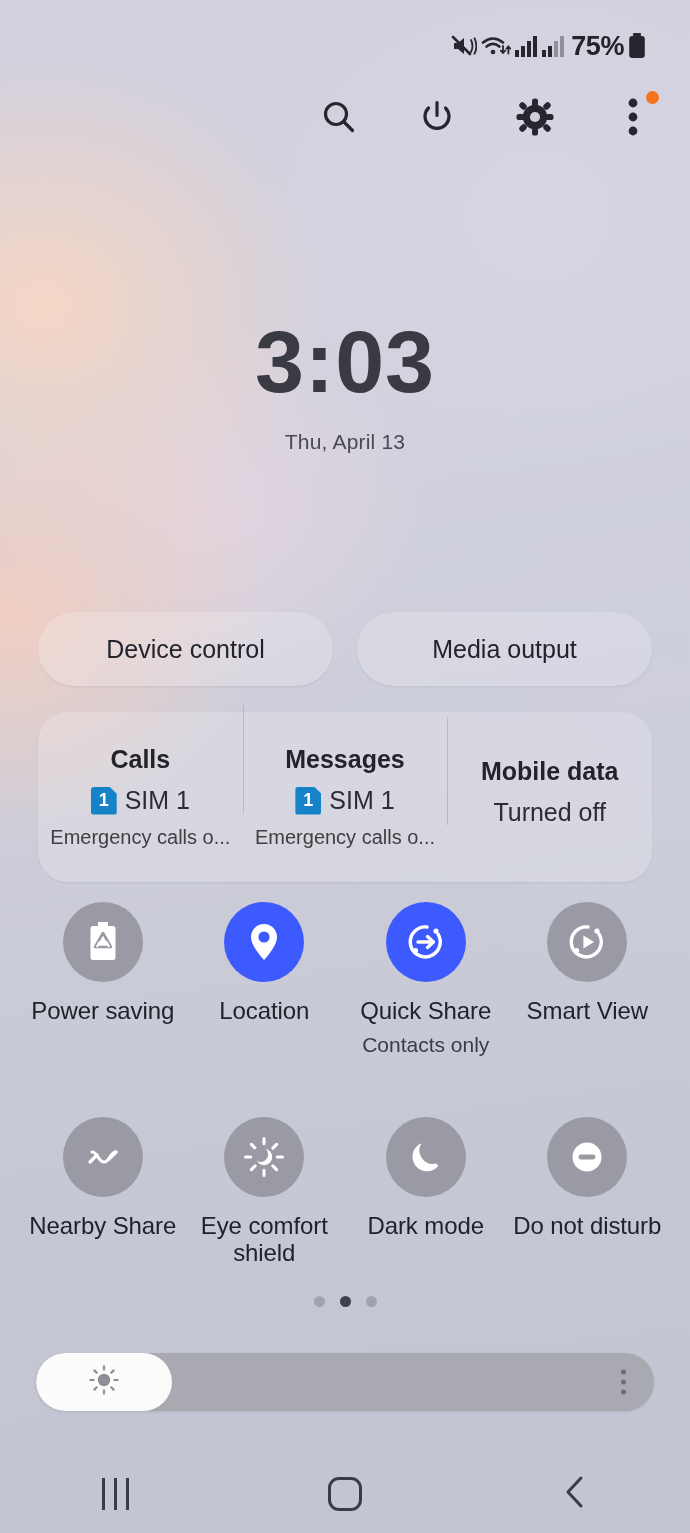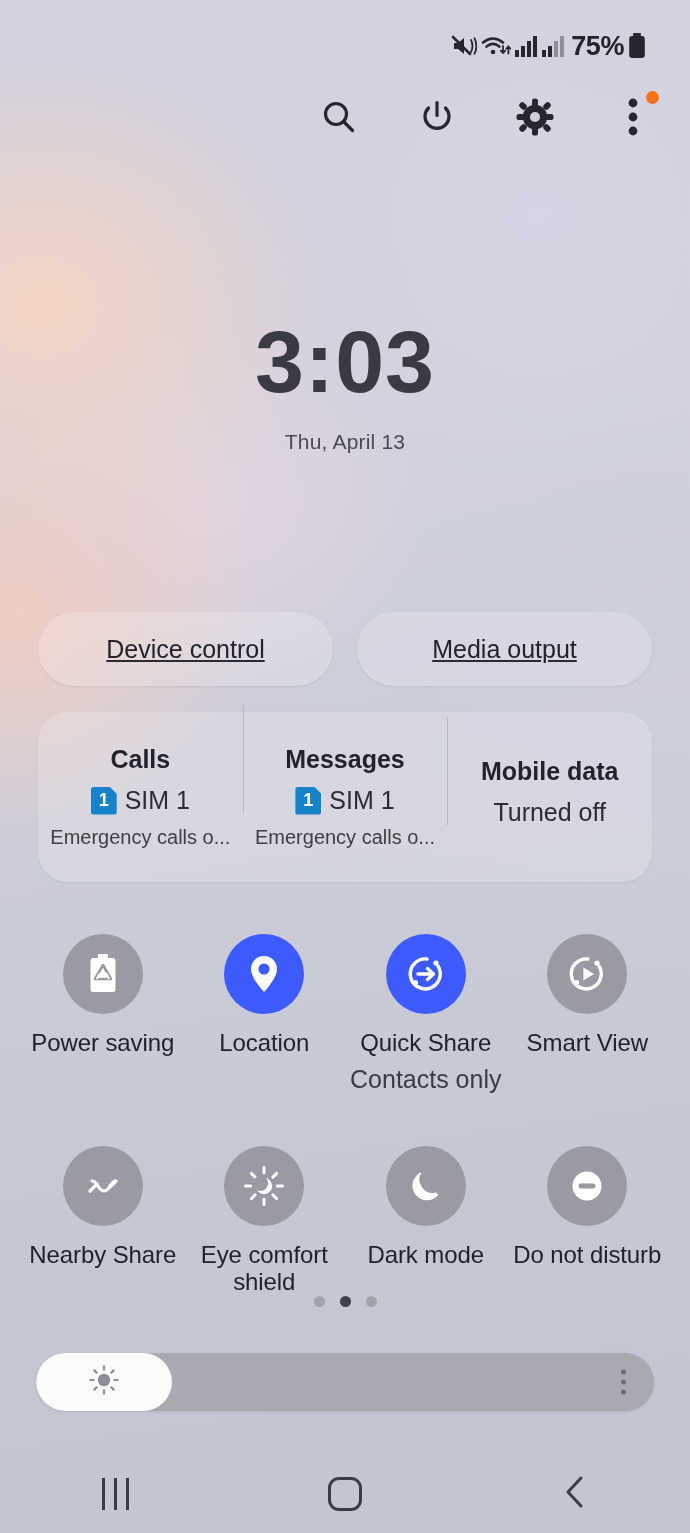--- a/index.html
+++ b/index.html
@@ -57,21 +57,21 @@
     color: #3a3a43; line-height: 1;
   }
   .date {
     margin-top: 24px; font-size: 21px; font-weight: 400;
     color: #4a4a55; letter-spacing: 0.2px;
   }
 
   
   .pillrow {
     position: absolute; top: 612px; left: 38px; right: 38px;
-    display: flex; gap: 24px; text-decoration: underline;
+    display: flex; gap: 24px;
   }
   .pill {
     flex: 1; height: 74px; border-radius: 37px;
     background: rgba(255,255,255,0.20);
     display: flex; align-items: center; justify-content: center;
     font-size: 25px; color: #23232c;
     box-shadow: 0 1px 2px rgba(90,90,110,0.12);
   }
 
   
@@ -98,37 +98,37 @@
     width: 26px; height: 28px; background: #1683c8;
     color: #fff; font-size: 18px; font-weight: bold;
     display: flex; align-items: center; justify-content: center;
     border-radius: 3px;
     clip-path: polygon(0 0, 72% 0, 100% 26%, 100% 100%, 0 100%);
   }
   .sim-sub { margin-top: 11px; font-size: 20px; color: #404040; }
 
   
   .tilegrid {
-    position: absolute; left: 22px; right: 22px; top: 930px;
+    position: absolute; left: 22px; right: 22px; top: 898px;
     display: grid; grid-template-columns: repeat(4, 1fr);
-    row-gap: 0;
+    row-gap: 8px;
   }
   .tile { text-align: center; padding-top: 4px; }
   .tile-row2 { margin-top: 48px; }
   .tile-ico {
     width: 80px; height: 80px; border-radius: 50%;
     margin: 0 auto; display: flex; align-items: center; justify-content: center;
   }
   .ico-off { background: #9a9aa4; }
   .ico-on  { background: #3d5afe; }
   .tile-label {
     margin-top: 16px; font-size: 24px; color: #22222b;
     line-height: 1.12; letter-spacing: -0.1px;
   }
-  .tile-sub { margin-top: 8px; font-size: 25px; color: #3b3b46; }
+  .tile-sub { margin-top: 8px; font-size: 21px; color: #3b3b46; }
 
   
   .dots {
     position: absolute; top: 1296px; left: 0; right: 0;
     display: flex; justify-content: center; gap: 15px;
   }
   .dot { width: 11px; height: 11px; border-radius: 50%; background: #a3a3ae; }
   .dot.active { background: #41414b; }
 
   

